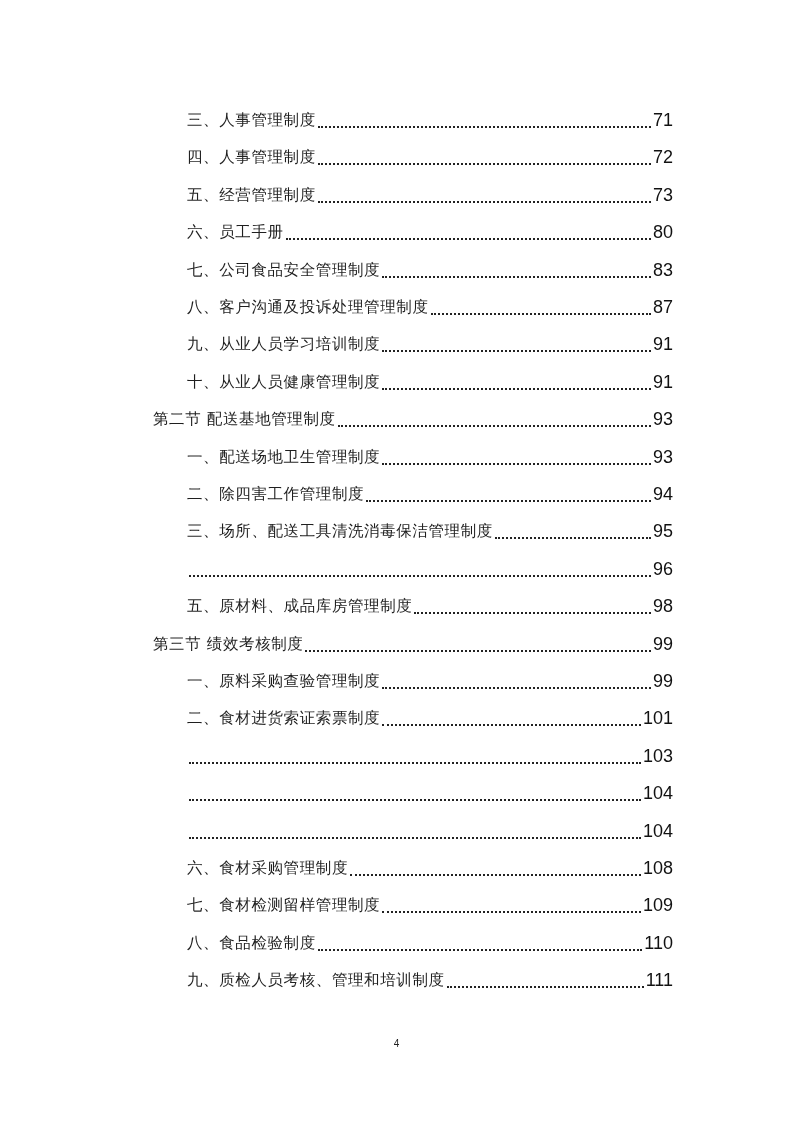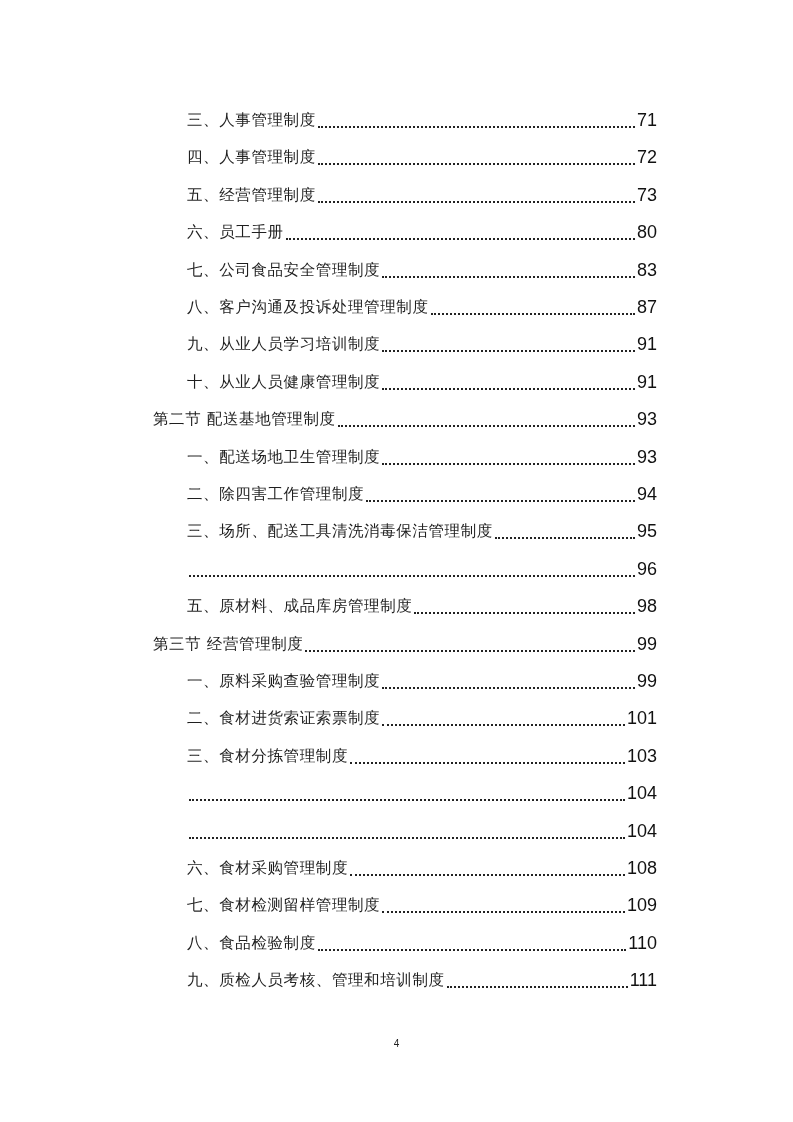--- a/index.html
+++ b/index.html
@@ -19,21 +19,21 @@
       position: absolute;
       left: 0;
       top: 102px;
       width: 793px;
     }
     .toc-row {
       position: absolute;
       height: 37px;
       display: flex;
       align-items: flex-end;
-      right: 136px;
+      right: 120px;
       font-size: 15.5px;
       line-height: 37px;
       white-space: nowrap;
     }
     .toc-row.section { left: 153px; }
     .toc-row.item { left: 187px; }
     .toc-title {
       flex: 0 0 auto;
       letter-spacing: 0.6px;
       color: #1f1f1f;
@@ -137,36 +137,35 @@
   <div class="toc-row item" style="top:448.8px">
     <span class="toc-leader"></span>
     <span class="toc-page">96</span>
   </div>
   <div class="toc-row item" style="top:486.2px">
     <span class="toc-title">五、原材料、成品库房管理制度</span>
     <span class="toc-leader"></span>
     <span class="toc-page">98</span>
   </div>
   <div class="toc-row section" style="top:523.6px">
-    <span class="toc-title">第三节  经营管理制度</span>
+    <span class="toc-title">第三节  绩效考核制度</span>
     <span class="toc-leader"></span>
     <span class="toc-page">99</span>
   </div>
   <div class="toc-row item" style="top:561px">
     <span class="toc-title">一、原料采购查验管理制度</span>
     <span class="toc-leader"></span>
     <span class="toc-page">99</span>
   </div>
   <div class="toc-row item" style="top:598.4px">
     <span class="toc-title">二、食材进货索证索票制度</span>
     <span class="toc-leader"></span>
     <span class="toc-page">101</span>
   </div>
   <div class="toc-row item" style="top:635.8px">
-    <span class="toc-title">三、食材分拣管理制度</span>
     <span class="toc-leader"></span>
     <span class="toc-page">103</span>
   </div>
   <div class="toc-row item" style="top:673.2px">
     <span class="toc-leader"></span>
     <span class="toc-page">104</span>
   </div>
   <div class="toc-row item" style="top:710.6px">
     <span class="toc-leader"></span>
     <span class="toc-page">104</span>

